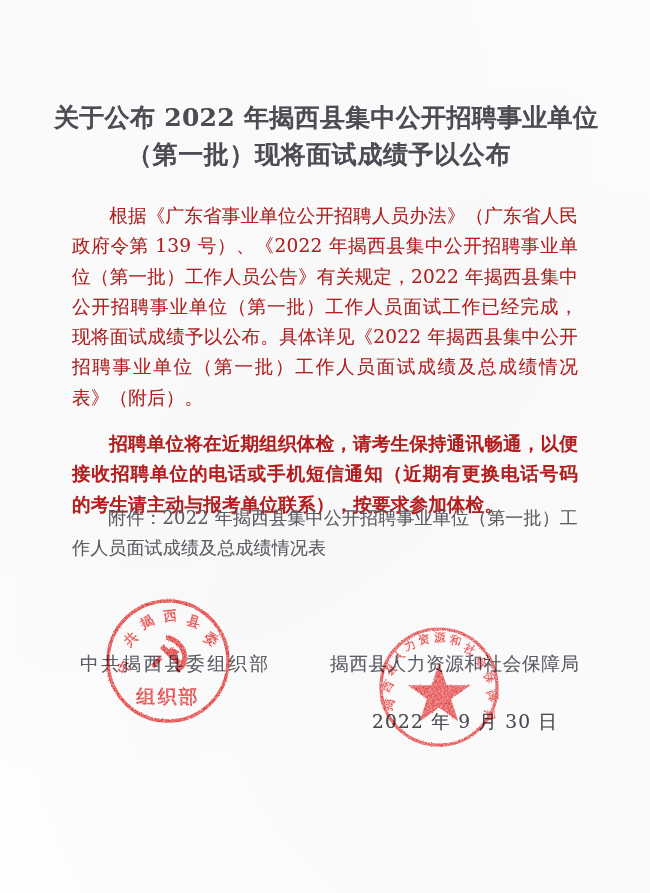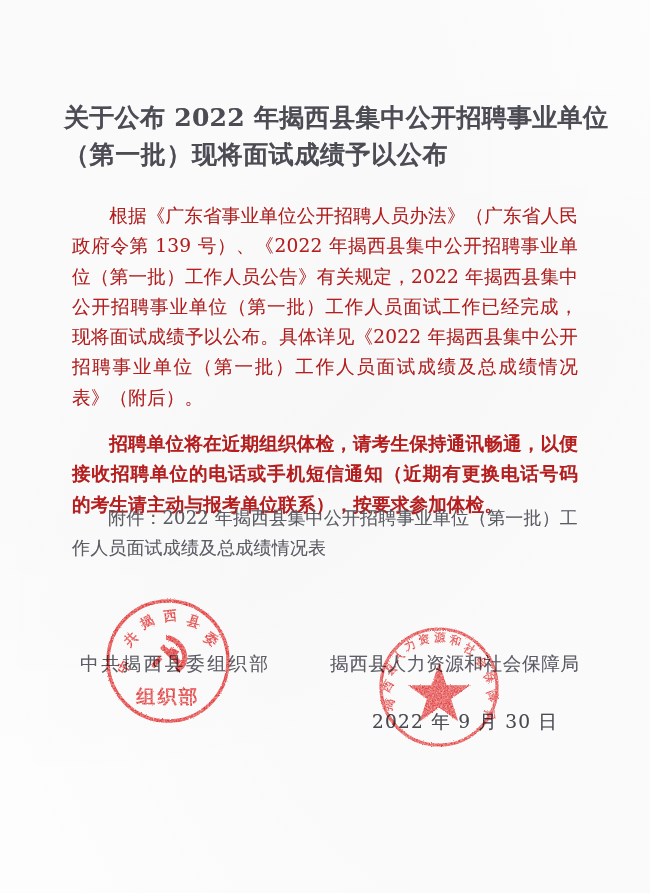--- a/index.html
+++ b/index.html
@@ -37,24 +37,24 @@
     left: 0;
     top: 0;
     width: 650px;
     height: 893px;
     z-index: 2;
   }
 
   
   .title {
     position: absolute;
-    left: 64px;
+    left: 54px;
     top: 99px;
     width: 530px;
-    text-align: left;
+    text-align: center;
     color: #4c4c54;
     font-family: "DejaVu Serif", "Liberation Serif", serif;
     font-weight: 700;
     font-size: 25px;
     line-height: 37px;
     letter-spacing: 0.3px;
     text-shadow: 0 0 0.6px rgba(80,80,90,0.45);
   }
   .title .tline { display: block; white-space: nowrap; }
   .title .tline2 { letter-spacing: 0.6px; }

